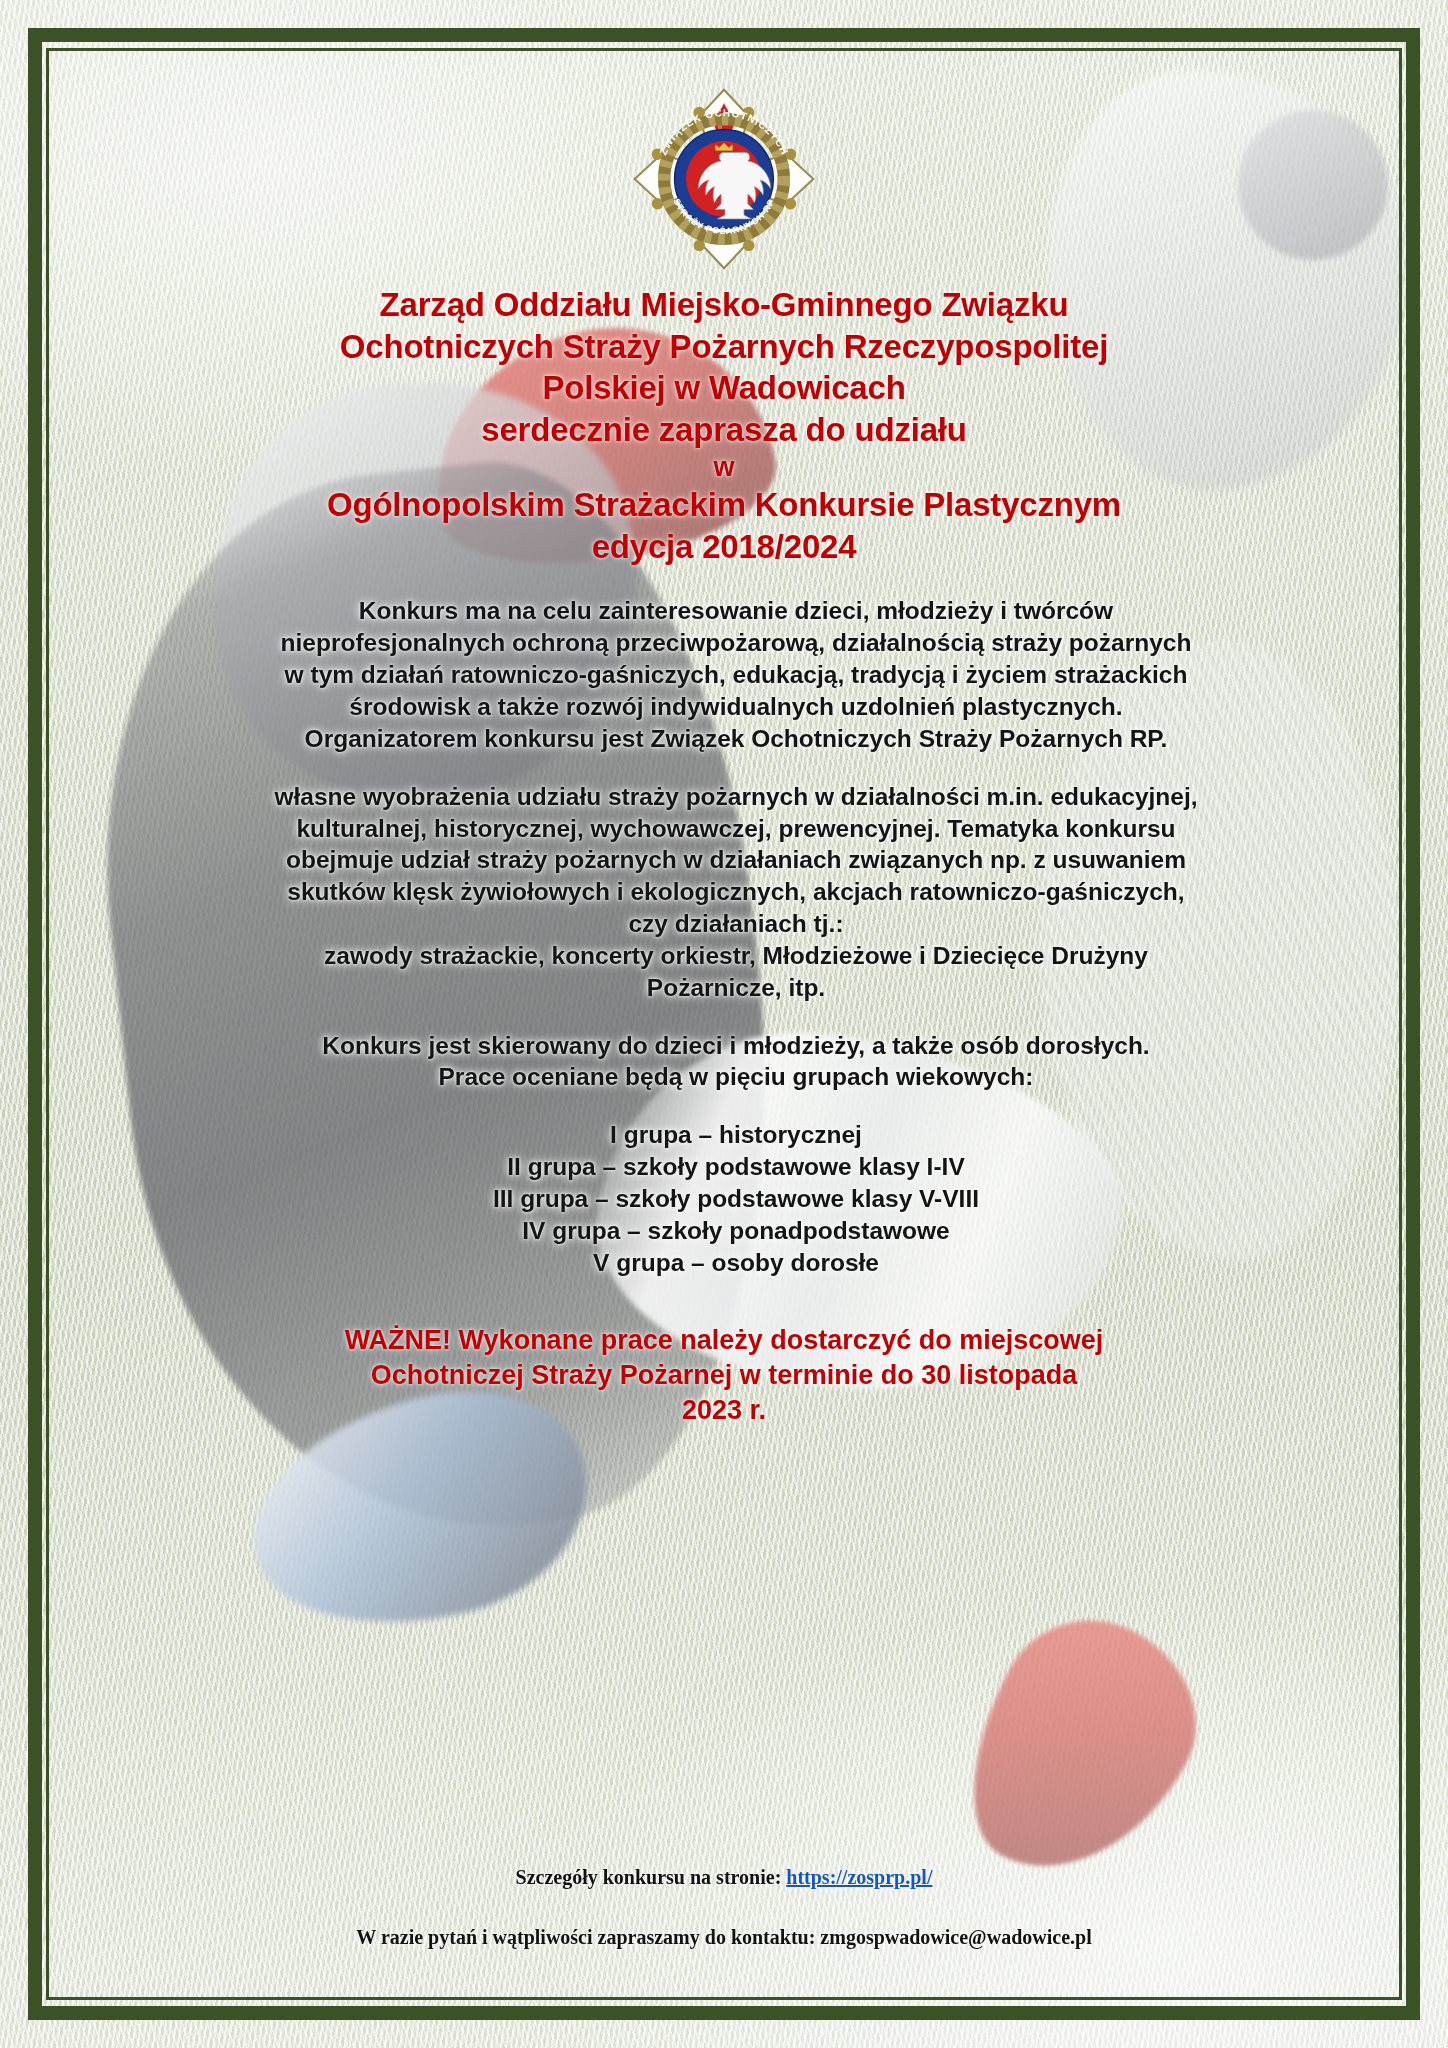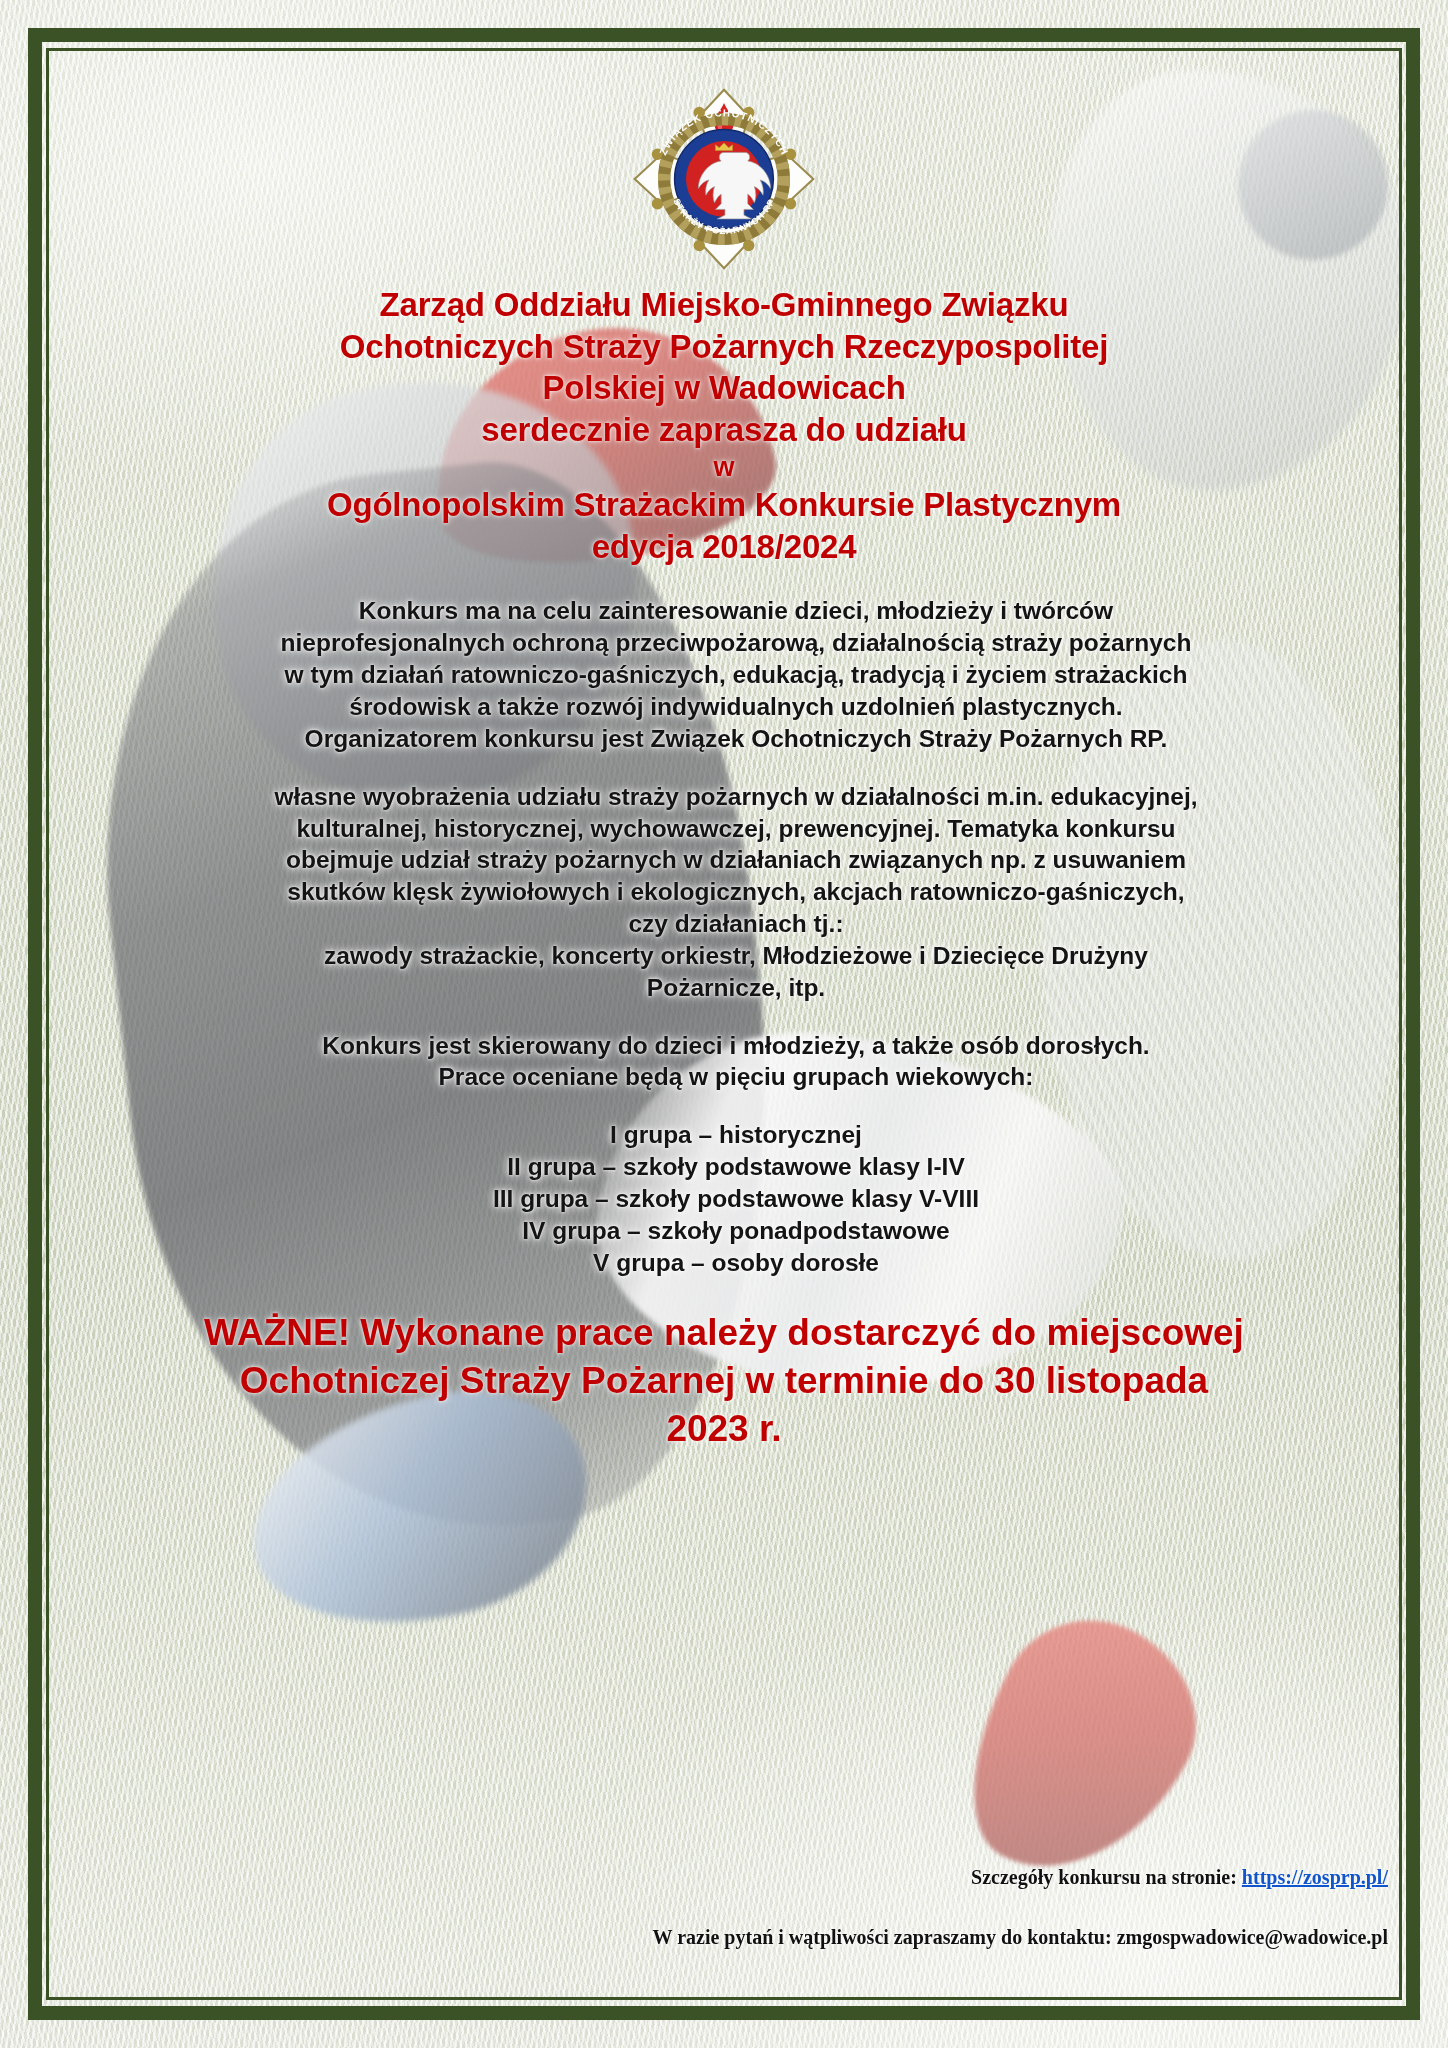--- a/index.html
+++ b/index.html
@@ -166,34 +166,34 @@
   }
   .body-block p { margin: 0 0 26px 0; }
   .body-block p:last-child { margin-bottom:0; }
   .body-block .ln { display:block;padding-left:24px; }
   .p-first .ln:first-child { text-indent: 0; }
 
   .groups { margin-top: 24px; }
   .groups .ln { display:block; }
 
   .important {
-    margin-top: 30px;
+    margin-top: 44px;
     color: #c00000;
     font-weight: 700;
-    font-size: 37px;
+    font-size: 27px;
     line-height: 1.30;
     text-shadow: 0 0 3px rgba(255,255,255,.9), 0 0 7px rgba(255,255,255,.75);
   }
   .important .ln { display:block; }
 
   
   .footer {
     position:absolute;
     left: 60px; right: 60px; bottom: 96px;
-    text-align:right;
+    text-align:center;
     color: #111;
     font-family: "Liberation Serif", serif;
     font-weight: 700;
     font-size: 20px;
     line-height: 1.5;
     text-shadow: 0 0 3px rgba(255,255,255,.95), 0 0 7px rgba(255,255,255,.8);
   }
   .footer .row { margin-bottom: 30px; }
   .footer .row:last-child { margin-bottom: 0; }
   .footer a, .footer .link {

